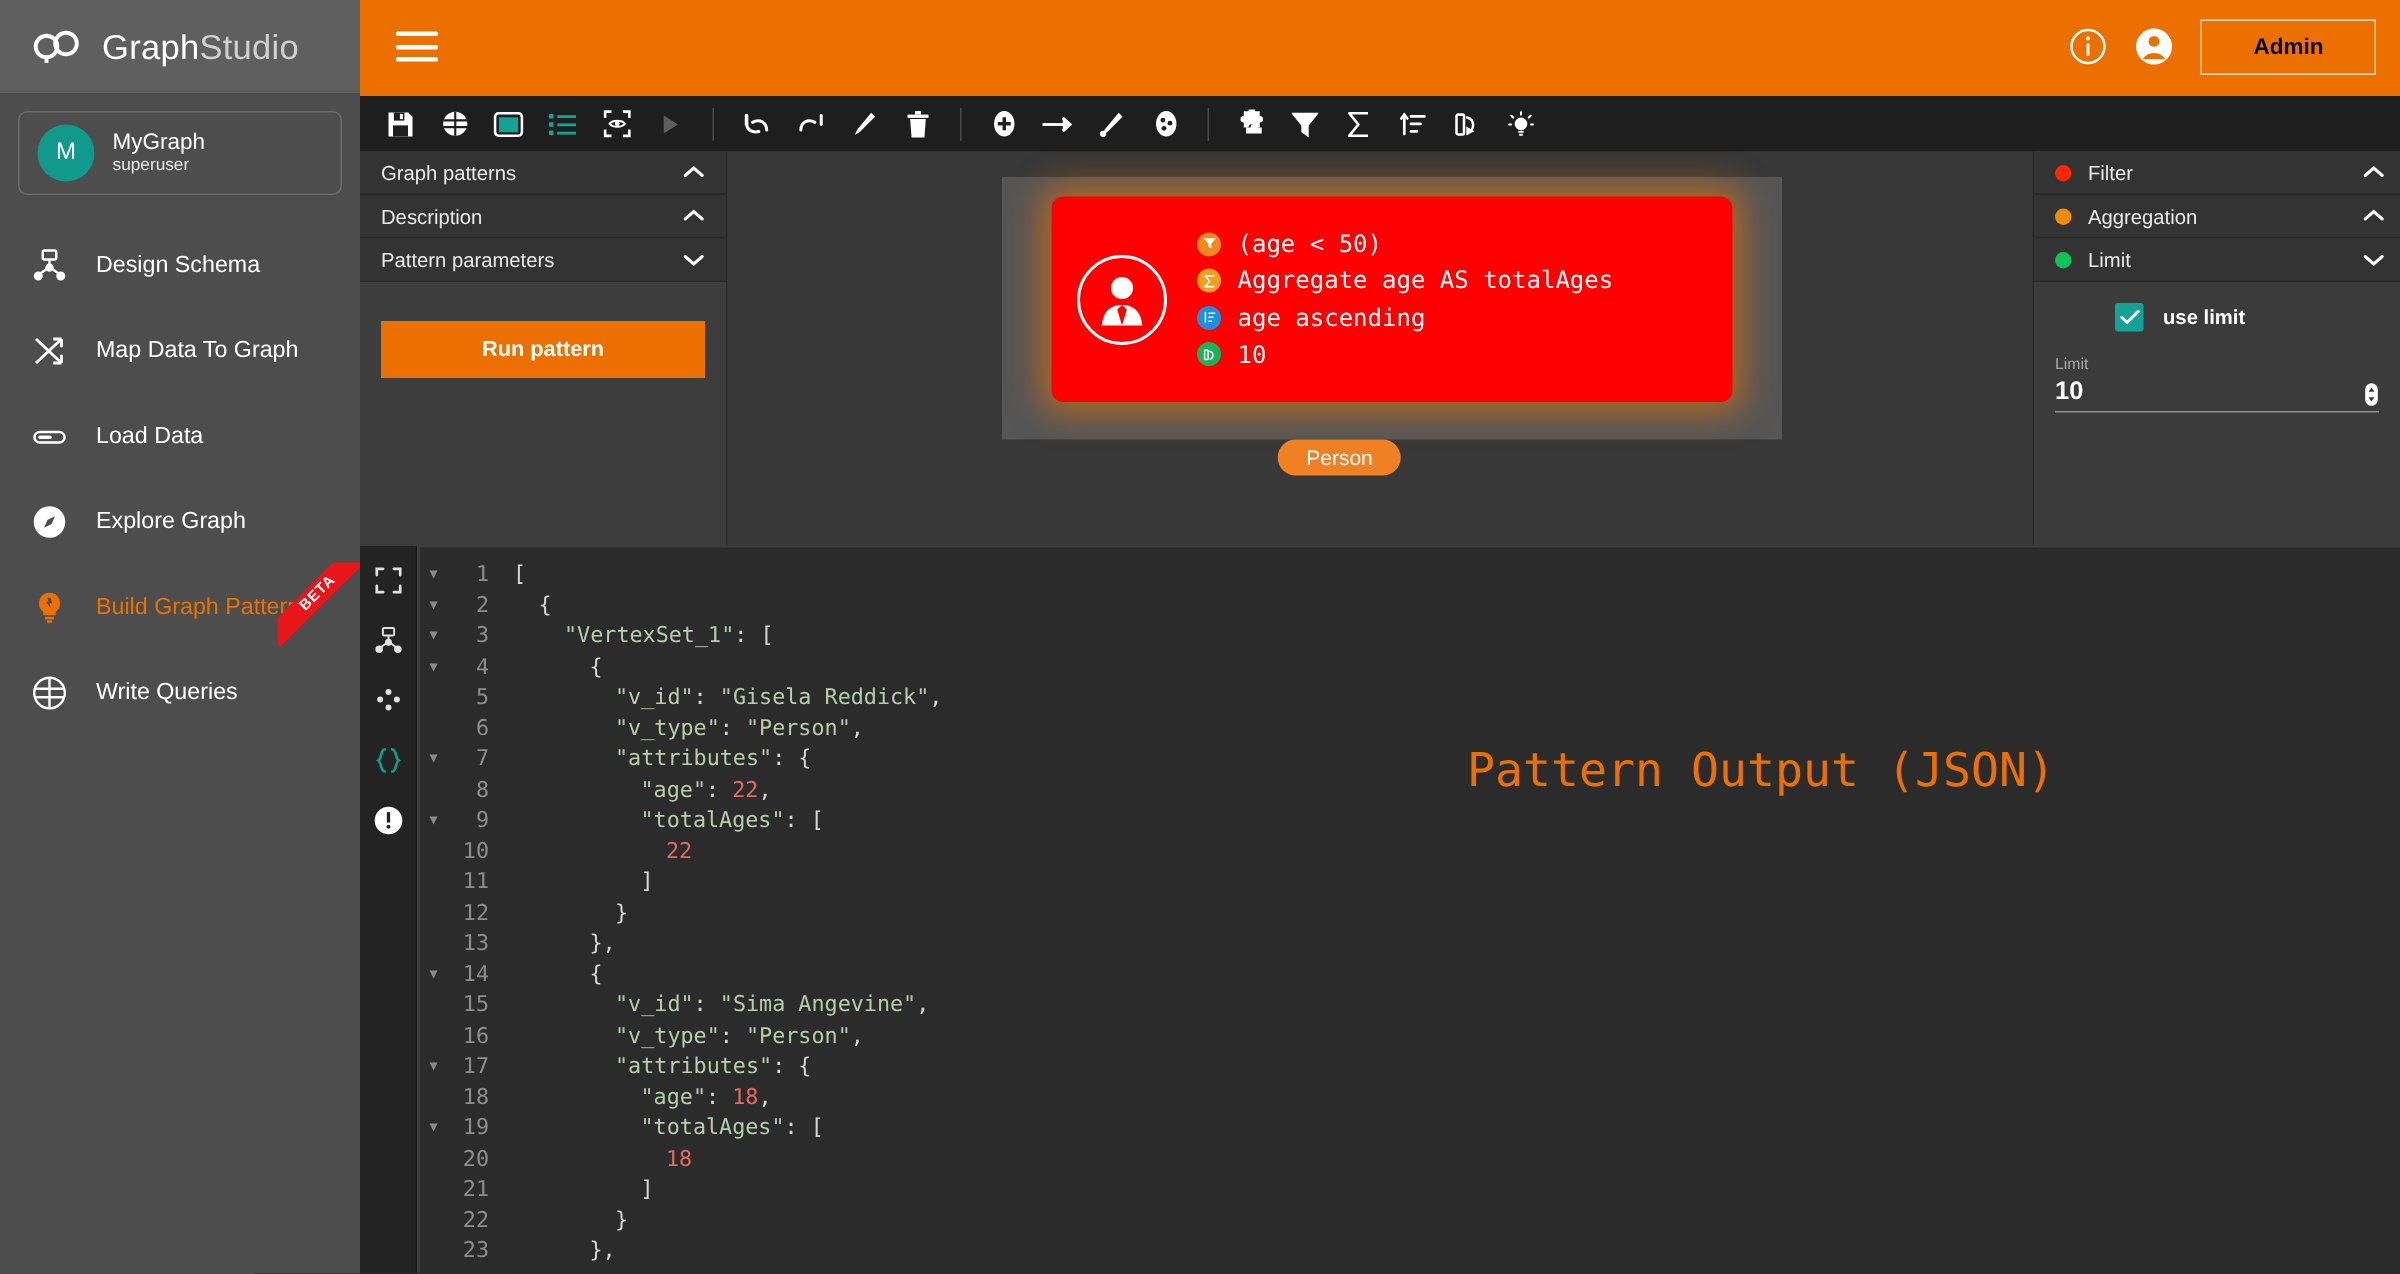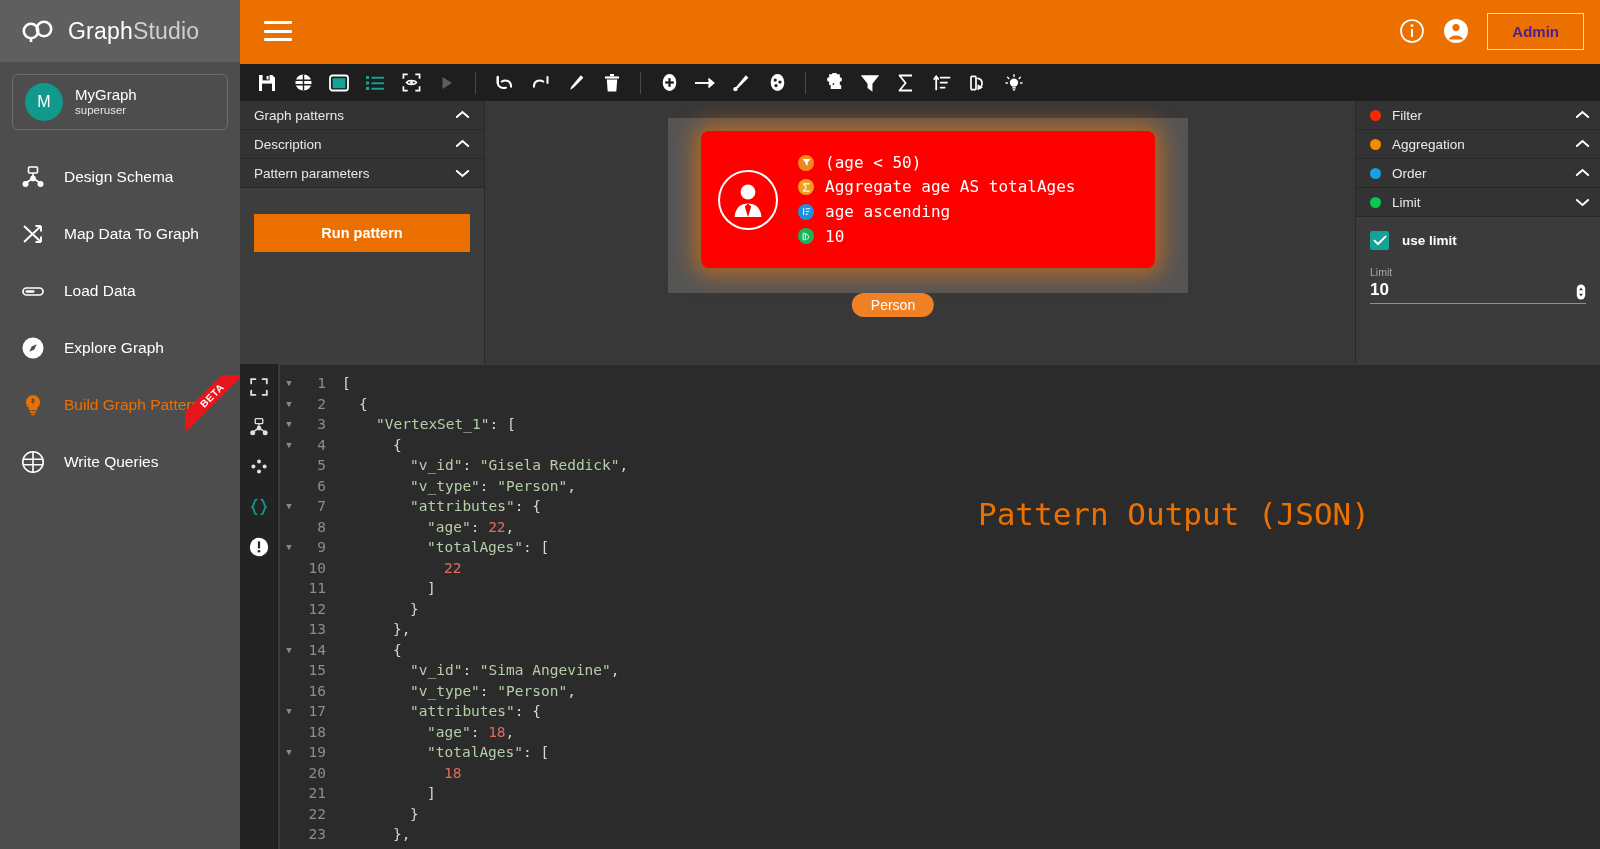--- a/index.html
+++ b/index.html
@@ -23,22 +23,22 @@
 
   .topbar-main {
     flex: 1; background: #ec7000; display: flex; align-items: center;
     padding: 0 16px 0 24px; position: relative;
   }
   .hamburger { width: 28px; height: 20px; display: flex; flex-direction: column; justify-content: space-between; cursor: pointer; }
   .hamburger span { display: block; height: 3px; background: #fff; border-radius: 1px; }
   .topbar-right { margin-left: auto; display: flex; align-items: center; gap: 18px; }
   .circ-icon { width: 26px; height: 26px; display: block; cursor: pointer; }
   .admin-btn {
-    border: 1px solid rgba(255,255,255,.75); color: #4c1d95; background: transparent;
-    font-size: 15px; font-weight: bold; padding: 9px 24px; cursor: pointer;
+    border: 1px solid rgba(255,255,255,.75); color: #000000; background: transparent;
+    font-size: 15px; font-weight: bold; padding: 9px 34px; cursor: pointer;
     font-family: "Liberation Sans", sans-serif;
   }
 
   
   .body { flex: 1; display: flex; min-height: 0; }
 
   
   .sidebar { width: 240px; flex: 0 0 240px; background: #4d4d4d; padding-top: 12px; overflow: hidden; }
   .graph-card {
     margin: 0 12px 18px 12px; border: 1px solid #6d6d6d; border-radius: 6px;
@@ -140,21 +140,21 @@
     display: flex; flex-direction: column; position: relative;
   }
   .rp-row {
     height: 29px; display: flex; align-items: center; gap: 11px; padding: 0 10px 0 14px;
     background: #333333; border-bottom: 1px solid #292929; color: #eaeaea; font-size: 13.5px;
     cursor: pointer;
   }
   .dot { width: 11px; height: 11px; border-radius: 50%; flex: 0 0 11px; }
   .rp-row .chev { margin-left: auto; }
   .rp-content { padding: 14px 14px 0 14px; }
-  .check-row { display: flex; align-items: center; gap: 13px; }
+  .check-row { display: flex; align-items: center; gap: 13px; margin-left: 40px; }
   .checkbox {
     width: 19px; height: 19px; background: #14a196; border-radius: 2px;
     display: flex; align-items: center; justify-content: center;
   }
   .check-label { color: #fff; font-size: 13.5px; font-weight: bold; }
   .field { margin-top: 16px; }
   .field-label { font-size: 10.5px; color: #a9a9a9; }
   .field-input {
     display: flex; align-items: flex-end; border-bottom: 1px solid #8f8f8f;
     padding-bottom: 3px; margin-top: 2px;
@@ -561,29 +561,20 @@
           <div class="rp-row">
             <span class="dot" style="background:#f28b00"></span>
             <span>Aggregation</span>
             <span class="chev">
               <svg width="15" height="10" viewBox="0 0 15 10" fill="none" stroke="#fff" stroke-width="2" stroke-linecap="round">
                   <path d="M1.8 7 L7.5 2 L13.2 7"></path>
                 </svg>
             </span>
           </div>
           <div class="rp-row">
-            <span class="dot" style="background:#15a1e8"></span>
-            <span>Order</span>
-            <span class="chev">
-              <svg width="15" height="10" viewBox="0 0 15 10" fill="none" stroke="#fff" stroke-width="2" stroke-linecap="round">
-                  <path d="M1.8 7 L7.5 2 L13.2 7"></path>
-                </svg>
-            </span>
-          </div>
-          <div class="rp-row">
             <span class="dot" style="background:#0dc454"></span>
             <span>Limit</span>
             <span class="chev">
               <svg width="15" height="10" viewBox="0 0 15 10" fill="none" stroke="#fff" stroke-width="2" stroke-linecap="round">
                   <path d="M1.8 3 L7.5 8 L13.2 3"></path>
                 </svg>
             </span>
           </div>
 
           <div class="rp-content">

